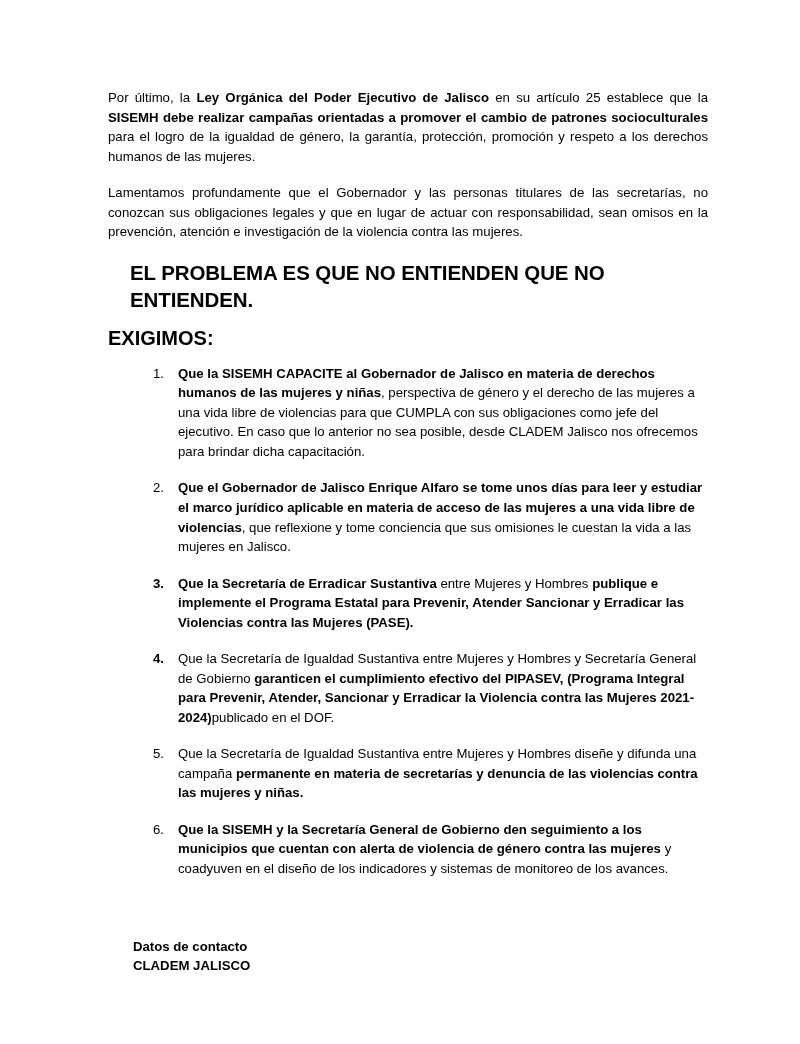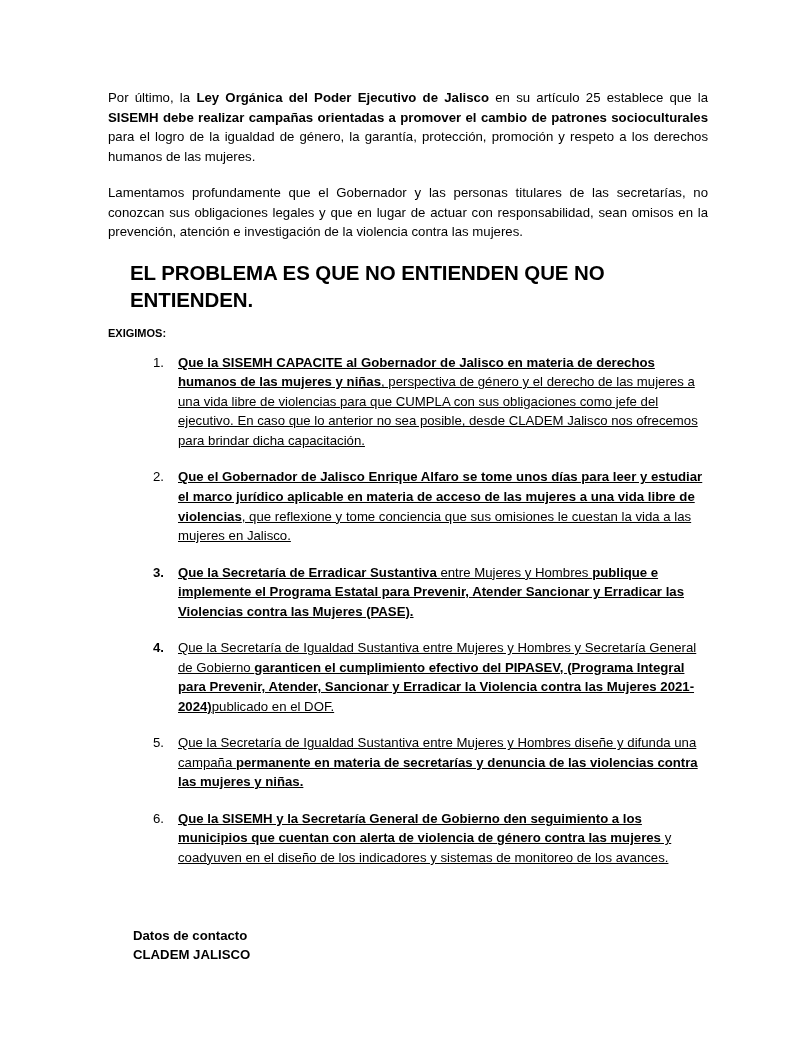--- a/index.html
+++ b/index.html
@@ -38,21 +38,21 @@
   .headline {
     margin: 16px 0 14px 0;
     text-align: left;
     font-size: 20.5px;
     font-weight: bold;
     line-height: 1.32;
     letter-spacing: -0.1px;
     padding: 0 22px;
   }
   .demand-title {
-    font-size: 11px;
+    font-size: 20px;
     font-weight: bold;
     margin: 12px 0 14px 0;
     text-align: left;
   }
   ol.demands {
     list-style: none;
     margin: 0;
     padding: 0;
   }
   ol.demands > li {
@@ -69,21 +69,20 @@
     font-size: 13.2px;
     line-height: 1.48;
   }
   ol.demands > li.bold-num .num {
     font-weight: bold;
   }
   .item-text {
     font-size: 13.2px;
     line-height: 1.48;
     text-align: justify;
-    text-decoration: underline;
   }
   .footer {
     margin-top: 58px;
     padding-left: 25px;
     font-size: 13.2px;
     line-height: 1.5;
     font-weight: bold;
   }
   .footer div {
     white-space: nowrap;

